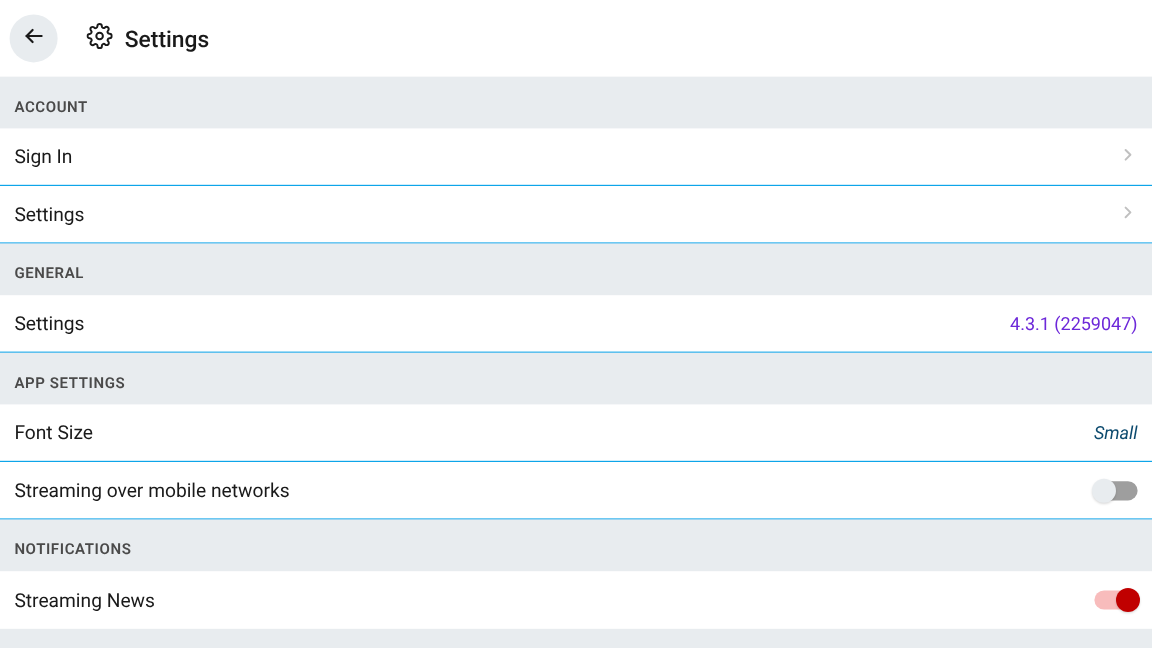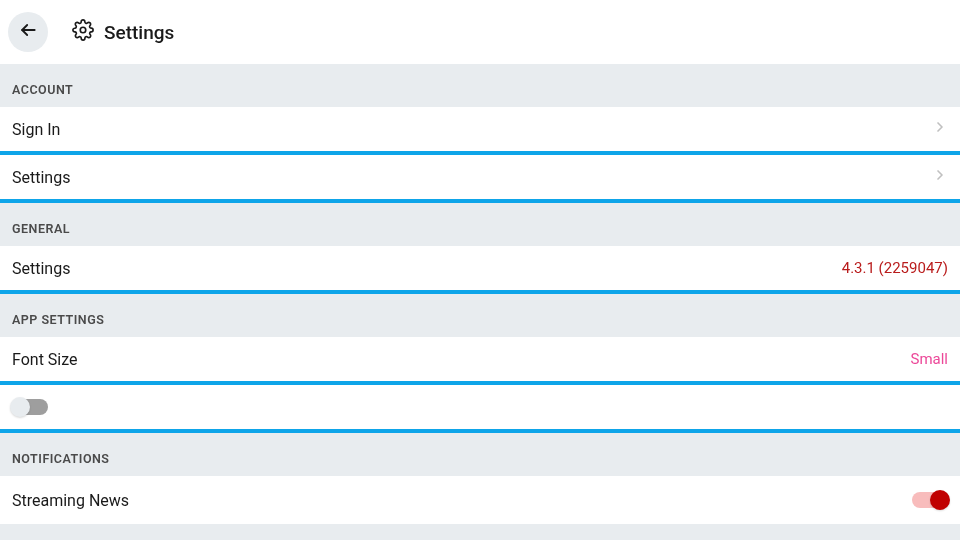--- a/index.html
+++ b/index.html
@@ -59,35 +59,36 @@
       color: #4a4a4a;
       text-transform: uppercase;
     }
     .row {
       background: #ffffff;
       height: 48px;
       display: flex;
       align-items: center;
       justify-content: space-between;
       padding: 0 12px;
-      border-bottom: 4px solid #0ea5e9;
+      border-bottom: 1px solid #0ea5e9;
     }
     .row:last-of-type {
       border-bottom: none;
     }
     .row-label {
       font-size: 16px;
       color: #1a1a1a;
     }
     .row-value {
       font-size: 15px;
-      color: #b91c1c;
+      color: #6d28d9;
     }
     .row-value.light {
-      color: #ec4899;
+      color: #0c4a6e;
+      font-style: italic;
     }
     .chevron svg {
       width: 16px;
       height: 16px;
     }
     .toggle {
       width: 36px;
       height: 16px;
       border-radius: 8px;
       position: relative;
@@ -171,20 +172,21 @@
 </div>
 
 <div class="section-header">APP SETTINGS</div>
 
 <div class="row">
   <span class="row-label">Font Size</span>
   <span class="row-value light">Small</span>
 </div>
 
 <div class="row">
+  <span class="row-label">Streaming over mobile networks</span>
   <div class="toggle toggle-off">
     <div class="toggle-knob"></div>
   </div>
 </div>
 
 <div class="section-header">NOTIFICATIONS</div>
 
 <div class="row">
   <span class="row-label">Streaming News</span>
   <div class="toggle toggle-on">

